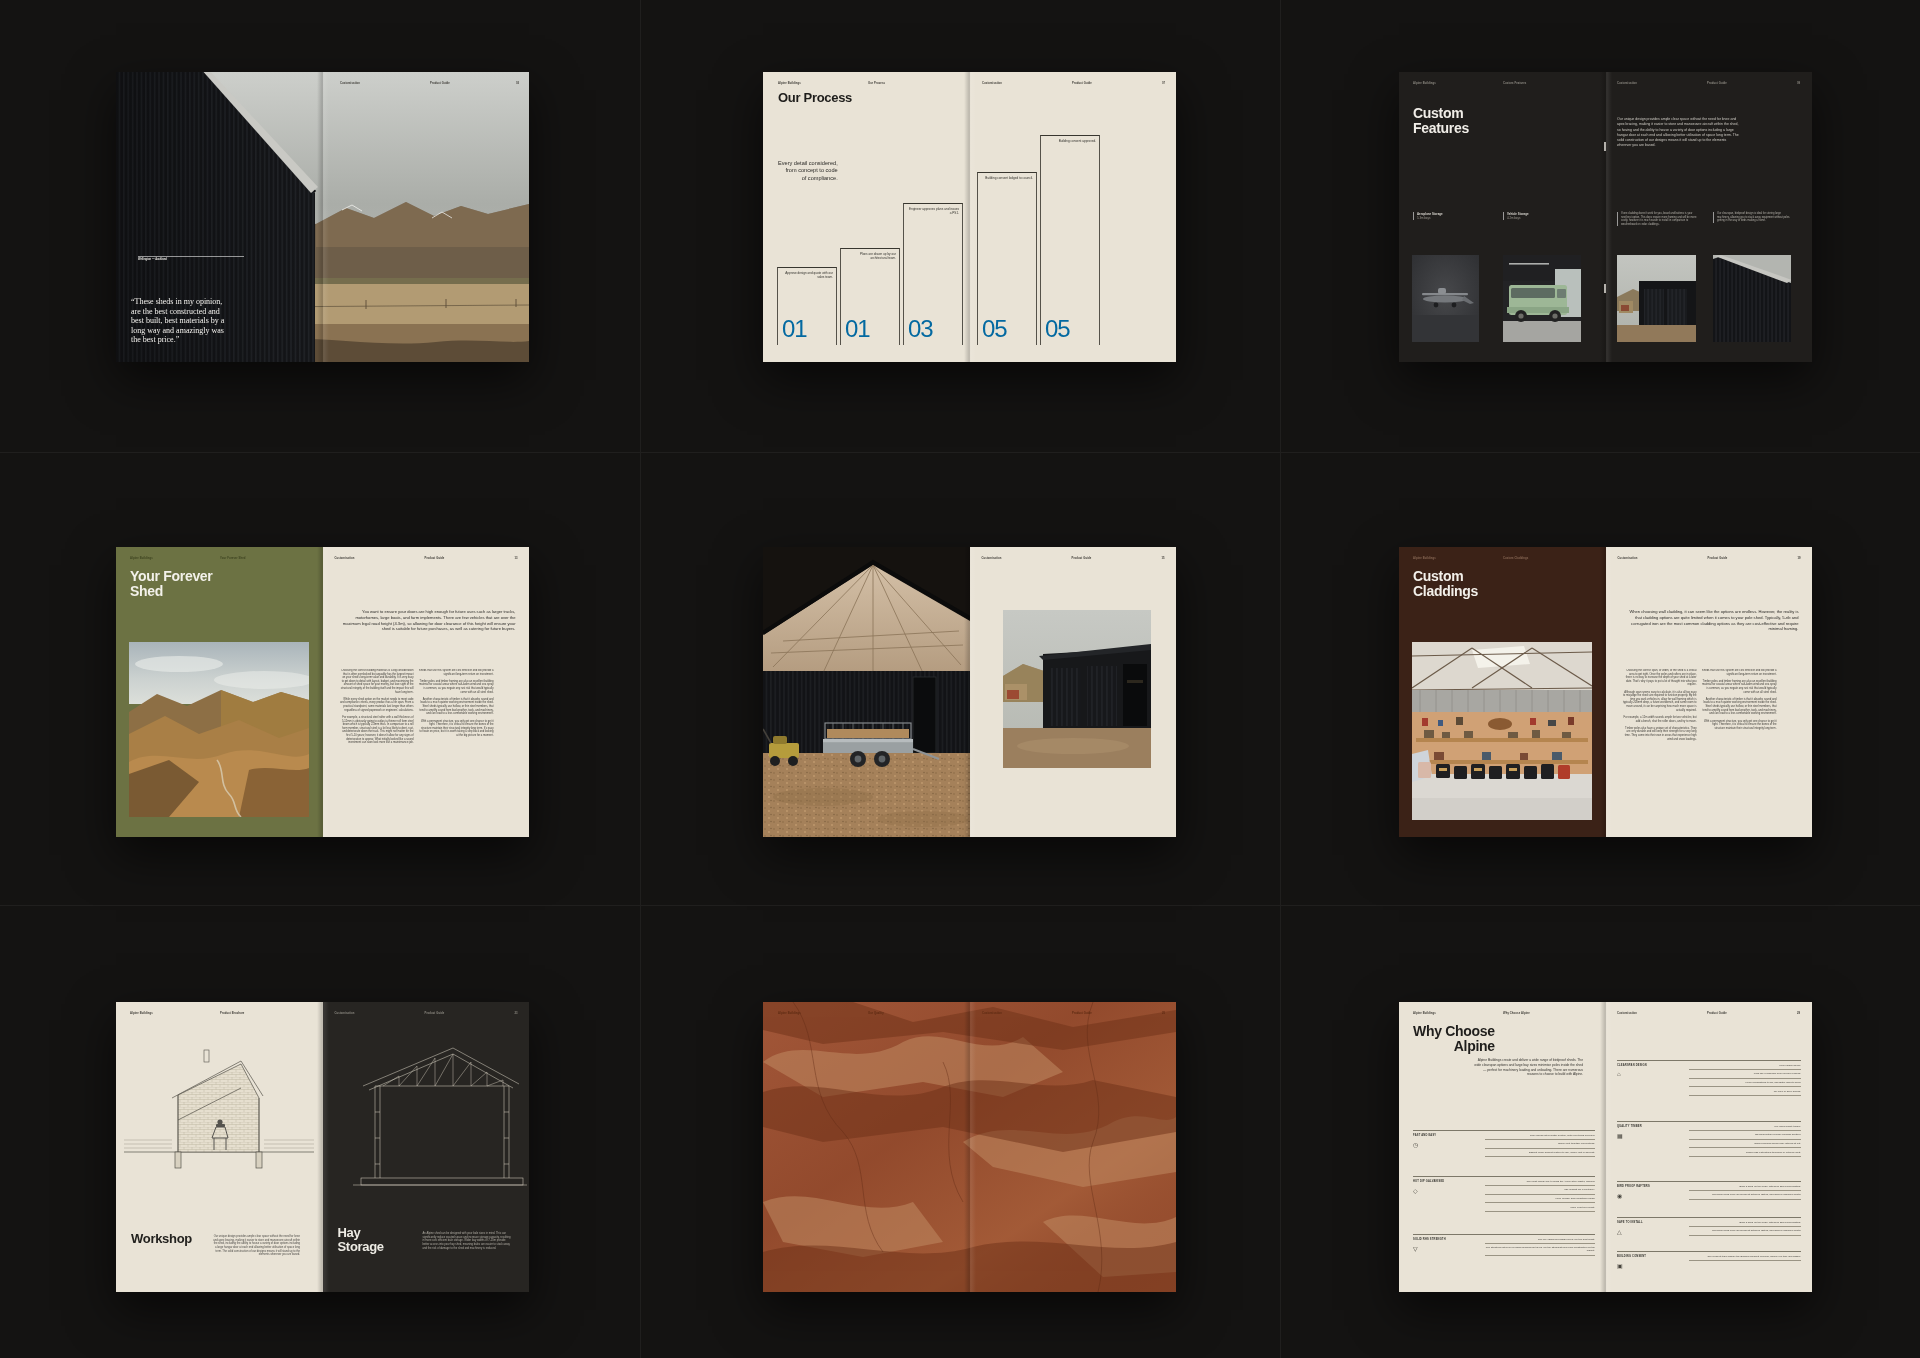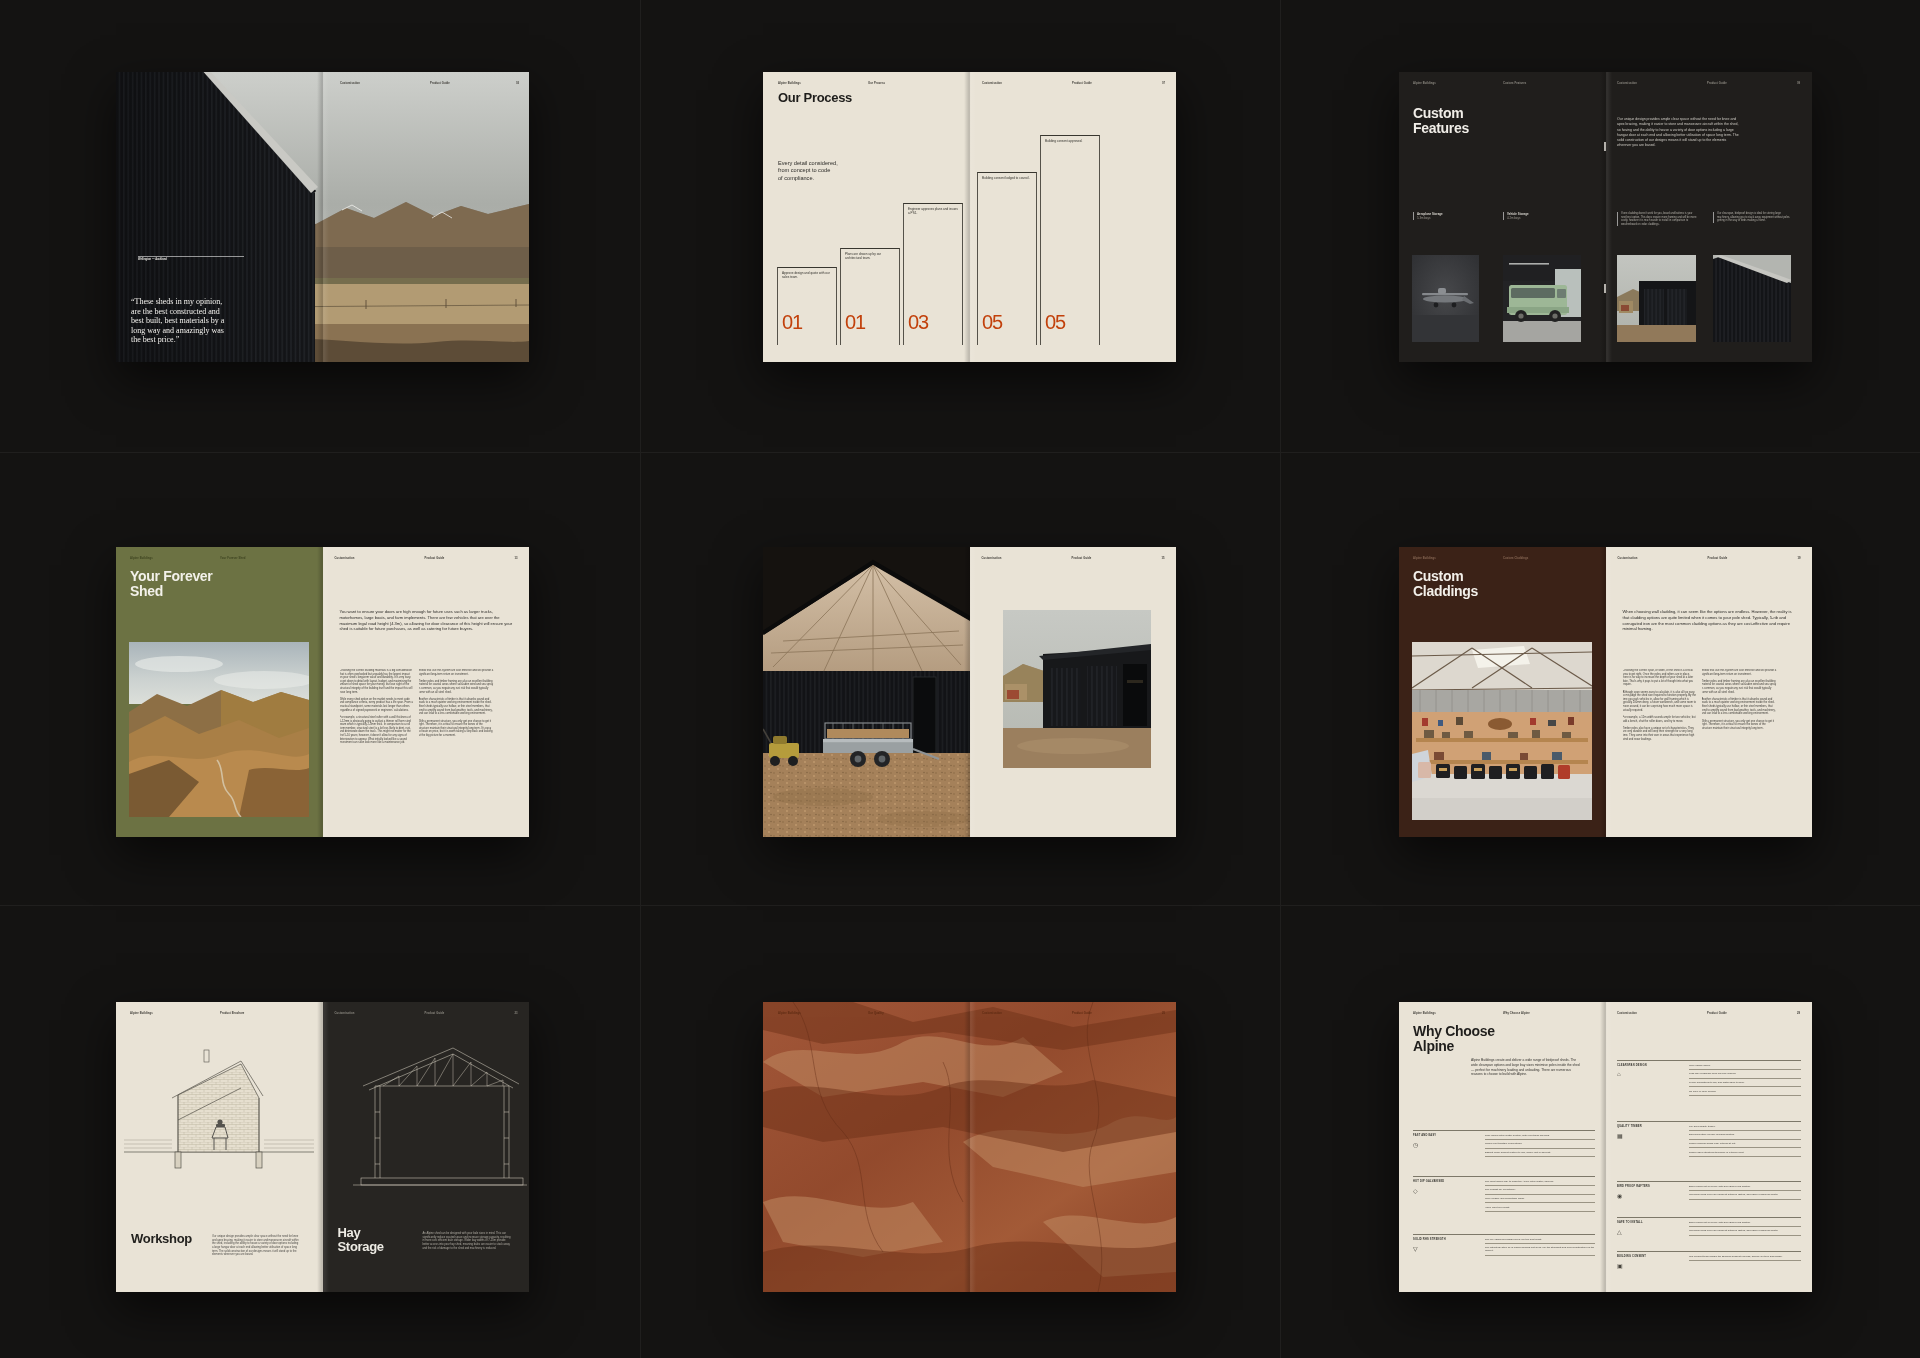--- a/index.html
+++ b/index.html
@@ -14,28 +14,28 @@
   .pl{left:0}.pr{left:206.5px}
   .fold{position:absolute;top:0;bottom:0;left:50%;width:12px;margin-left:-6px;z-index:30;pointer-events:none;
         background:linear-gradient(90deg,rgba(0,0,0,0) 0%,rgba(0,0,0,.20) 45%,rgba(0,0,0,.06) 50%,rgba(255,255,255,.09) 55%,rgba(0,0,0,0) 100%);}
   .abs{position:absolute;}
   .pre{white-space:pre-line;}
 
   .mh{position:absolute;top:10px;font-size:2.7px;font-weight:bold;letter-spacing:.1px;z-index:20;}
   .mh-dark{color:#3a3833;} .mh-light{color:#8f8c84;} .mh-green{color:#3c421f;} .mh-rust{color:#5c2a12;}
 
   .big-title{font-weight:bold;letter-spacing:-.3px;line-height:1.06;}
-  .cream{background:#e9e3d6;}
+  .cream{background:#e9e3d6;text-align:right;}
   .serifq{font-family:"Liberation Serif", serif;}
 
   .cap-line{border-left:.6px solid rgba(255,255,255,.55);padding-left:3px;}
 
   .step{position:absolute;border-top:.8px solid #38362f;border-left:.6px solid #55524a;border-right:.6px solid #55524a;}
   .step .cap{position:absolute;top:3px;left:4px;right:3px;font-size:3.1px;line-height:1.35;color:#33322d;}
-  .step .num{position:absolute;bottom:11px;left:4px;font-size:20px;letter-spacing:-1px;color:#c2410c;}
+  .step .num{position:absolute;bottom:2px;left:4px;font-size:24px;letter-spacing:-1px;color:#0369a1;}
 
   .why-group{position:absolute;border-top:.7px solid #7d7869;}
   .why-label{position:absolute;left:0;top:3px;font-size:2.6px;font-weight:bold;letter-spacing:.2px;color:#33322d;}
   .why-icon{position:absolute;left:0;top:10px;font-size:6px;color:#45433c;}
   .why-rows{position:absolute;top:0;right:0;}
   .why-row{font-size:2.5px;color:#3c3a35;line-height:1.2;padding:2.6px 0 2.2px 0;border-bottom:.55px solid #9a9484;}
 
   .smallcol{font-size:2.7px;line-height:1.34;color:#3d3b36;}
   .photo{position:absolute;overflow:hidden;}
 </style>

